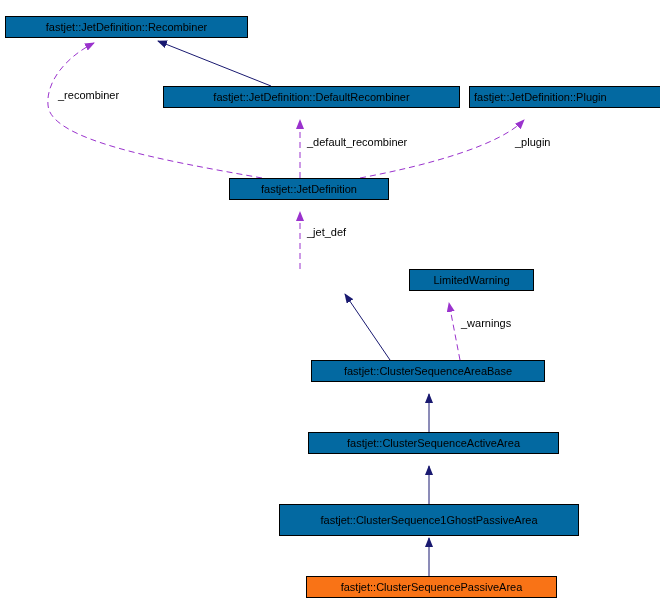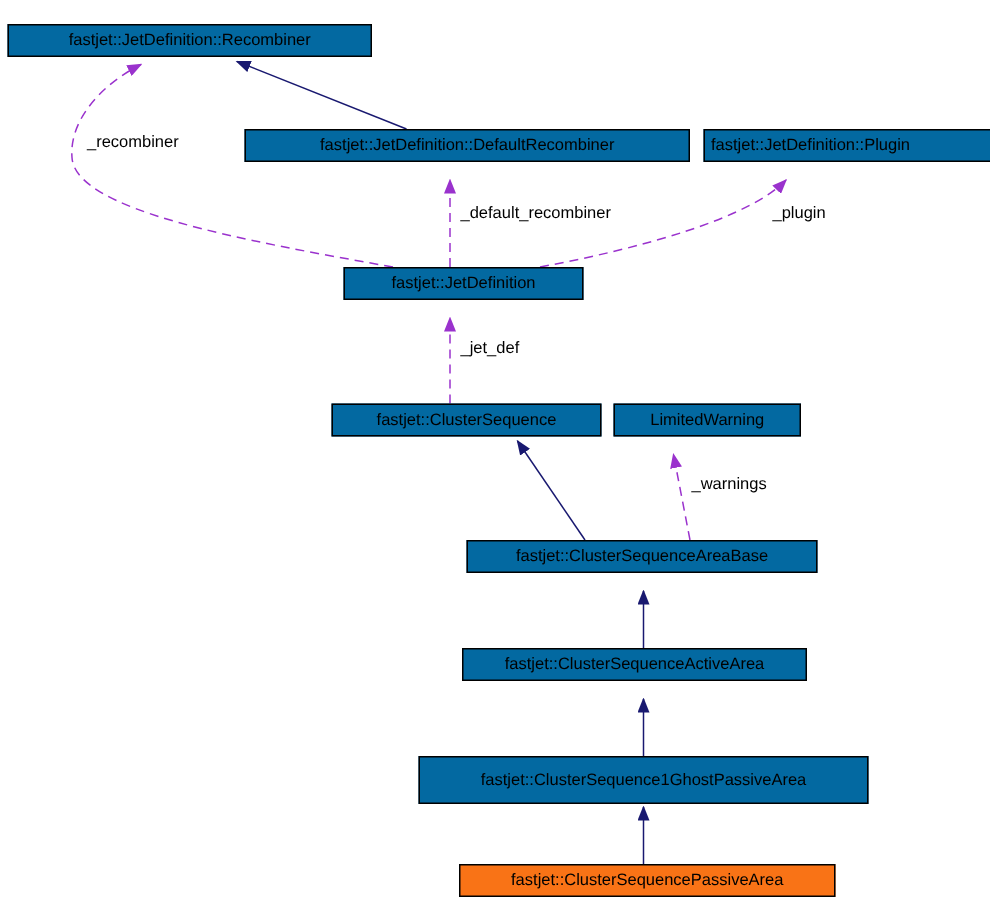--- a/index.html
+++ b/index.html
@@ -93,33 +93,30 @@
   </div>
 
   <div class="node" style="left:469px; top:86px; width:198px; height:22px; justify-content:flex-start;">
     <span>fastjet::JetDefinition::Plugin</span>
   </div>
 
   <div class="node" style="left:229px; top:178px; width:160px; height:22px;">
     <span>fastjet::JetDefinition</span>
   </div>
 
-  <div class="node" style="left:221px; top:269px; width:180px; height:22px;">
-    <span>fastjet::ClusterSequence</span>
-  </div>
 
   <div class="node" style="left:409px; top:269px; width:125px; height:22px;">
     <span>LimitedWarning</span>
   </div>
 
   <div class="node" style="left:311px; top:360px; width:234px; height:22px;">
     <span>fastjet::ClusterSequenceAreaBase</span>
   </div>
 
-  <div class="node" style="left:308px; top:432px; width:230px; height:22px;">
+  <div class="node" style="left:308px; top:432px; width:251px; height:22px;">
     <span>fastjet::ClusterSequenceActiveArea</span>
   </div>
 
   <div class="node" style="left:279px; top:504px; width:300px; height:32px;">
     <span>fastjet::ClusterSequence1GhostPassiveArea</span>
   </div>
 
   <div class="node highlight" style="left:306px; top:576px; width:251px; height:22px;">
     <span>fastjet::ClusterSequencePassiveArea</span>
   </div>

